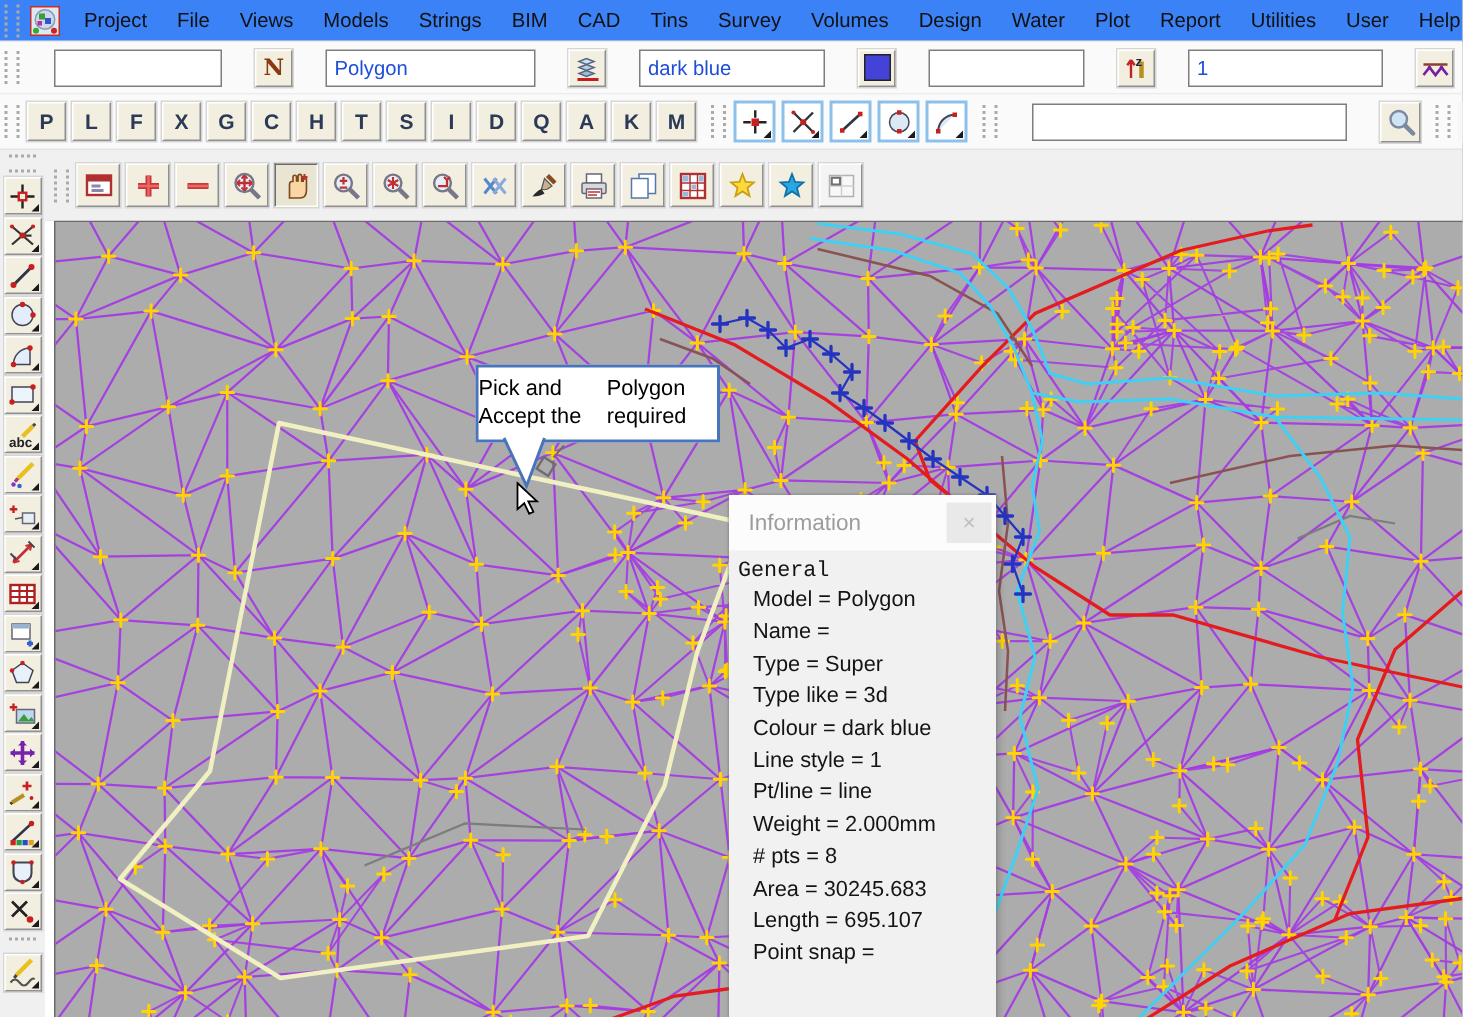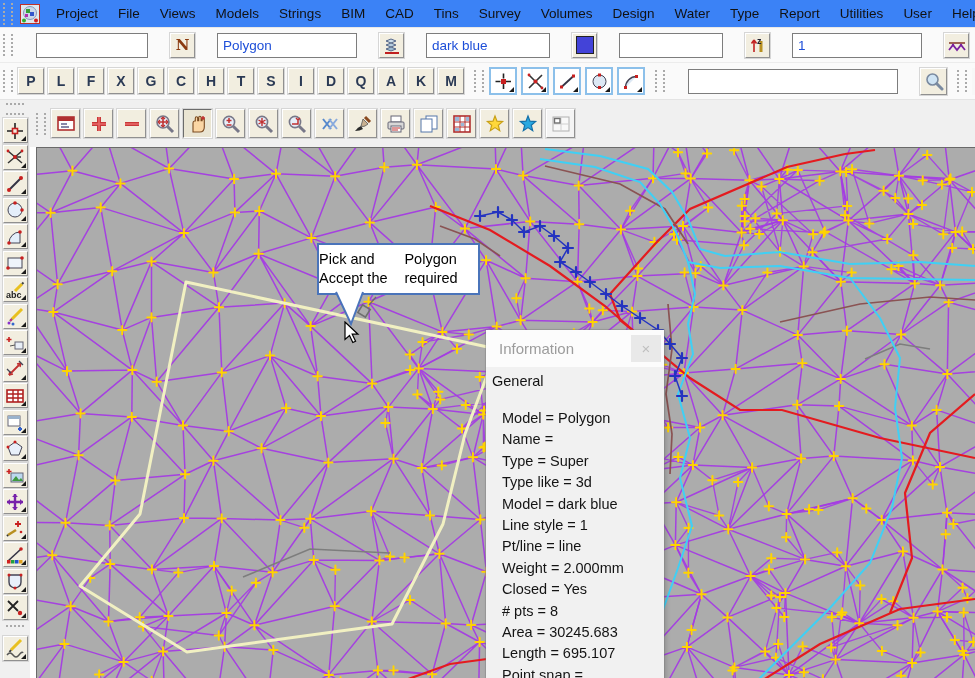--- a/index.html
+++ b/index.html
@@ -42,21 +42,21 @@
   #tail-svg{position:absolute;left:295px;top:144px;z-index:4;}
   #cursor-svg{position:absolute;left:308px;top:174px;z-index:6;}
   
   #info-panel{position:absolute;left:450px;top:183px;width:178px;height:351px;z-index:5;background:#f1f1f1;
               box-shadow:0 0 0 1px rgba(120,120,120,.35),2px 2px 5px rgba(0,0,0,.18);}
   #info-title{height:37px;background:#fcfcfc;display:flex;align-items:center;}
   #info-title span{flex:1;padding-left:13px;font-size:15px;color:#9c9c9c;}
   #info-close{width:30px;height:27px;margin-right:3px;background:#e9e9e9;color:#bfbfbf;font-size:15px;
               display:flex;align-items:center;justify-content:center;}
   #info-body{padding:6px 0 0 6px;font-size:14.5px;color:#141414;}
-  #info-section{margin-bottom:19px;}
+  #info-section{margin-bottom:1px;font-family:Liberation Mono, monospace;}
   .info-row{padding-left:10px;line-height:21.4px;white-space:nowrap;}
   svg{display:block;}
 </style>
 </head>
 <body>
 
 <div id="menubar">
   <div class="grip"></div>
   <svg id="appicon" viewBox="0 0 20 20">
     <rect x="0.5" y="0.5" width="19" height="19" fill="#dfe8ee" stroke="#c03028"></rect>
@@ -74,21 +74,21 @@
       <span class="menu-item">Views</span>
       <span class="menu-item">Models</span>
       <span class="menu-item">Strings</span>
       <span class="menu-item">BIM</span>
       <span class="menu-item">CAD</span>
       <span class="menu-item">Tins</span>
       <span class="menu-item">Survey</span>
       <span class="menu-item">Volumes</span>
       <span class="menu-item">Design</span>
       <span class="menu-item">Water</span>
-      <span class="menu-item">Type</span>
+      <span class="menu-item">Plot</span>
       <span class="menu-item">Report</span>
       <span class="menu-item">Utilities</span>
       <span class="menu-item">User</span>
       <span class="menu-item">Help</span>
     </div>
 </div>
 
 <div id="row2" class="trow">
   <div class="grip"></div>
   <input class="tinput" style="width: 100px;" value="">
@@ -547,25 +547,24 @@
           <div id="info-close">×</div>
         </div>
         <div id="info-body">
           <div id="info-section">General</div>
           <div>
 
           <div class="info-row">Model = Polygon</div>
               <div class="info-row">Name =</div>
               <div class="info-row">Type = Super</div>
               <div class="info-row">Type like = 3d</div>
-              <div class="info-row">Model = dark blue</div>
+              <div class="info-row">Colour = dark blue</div>
               <div class="info-row">Line style = 1</div>
               <div class="info-row">Pt/line = line</div>
               <div class="info-row">Weight = 2.000mm</div>
-              <div class="info-row">Closed = Yes</div>
               <div class="info-row"># pts = 8</div>
               <div class="info-row">Area = 30245.683</div>
               <div class="info-row">Length = 695.107</div>
               <div class="info-row">Point snap =</div>
             </div>
         </div>
       </div>
     </div>
   </div>
 </div>

